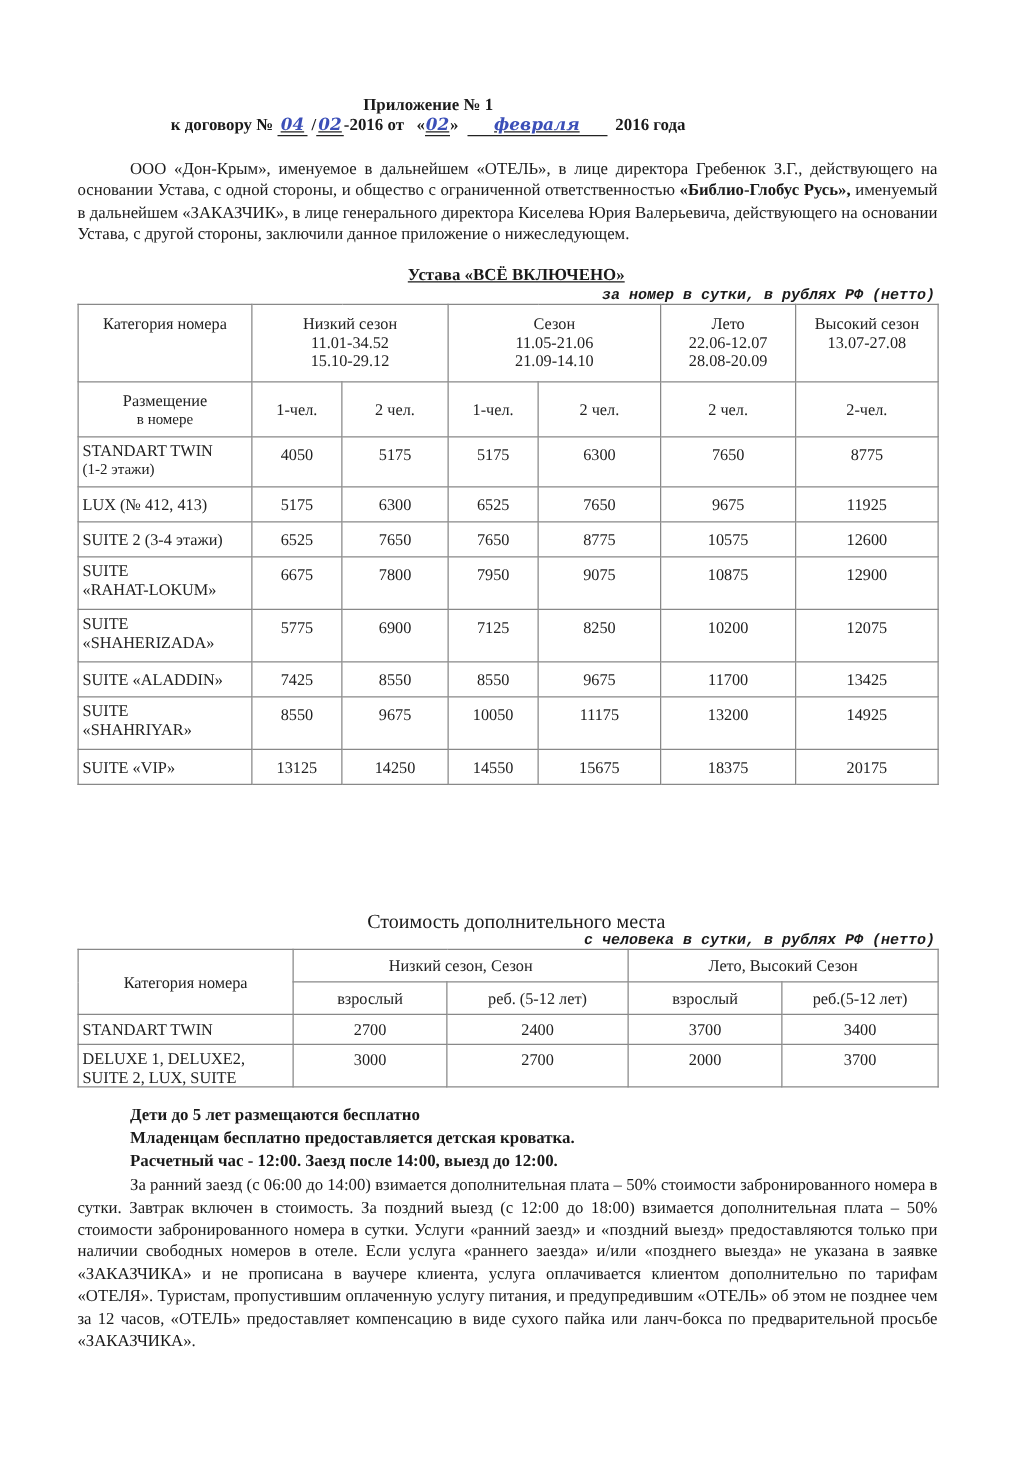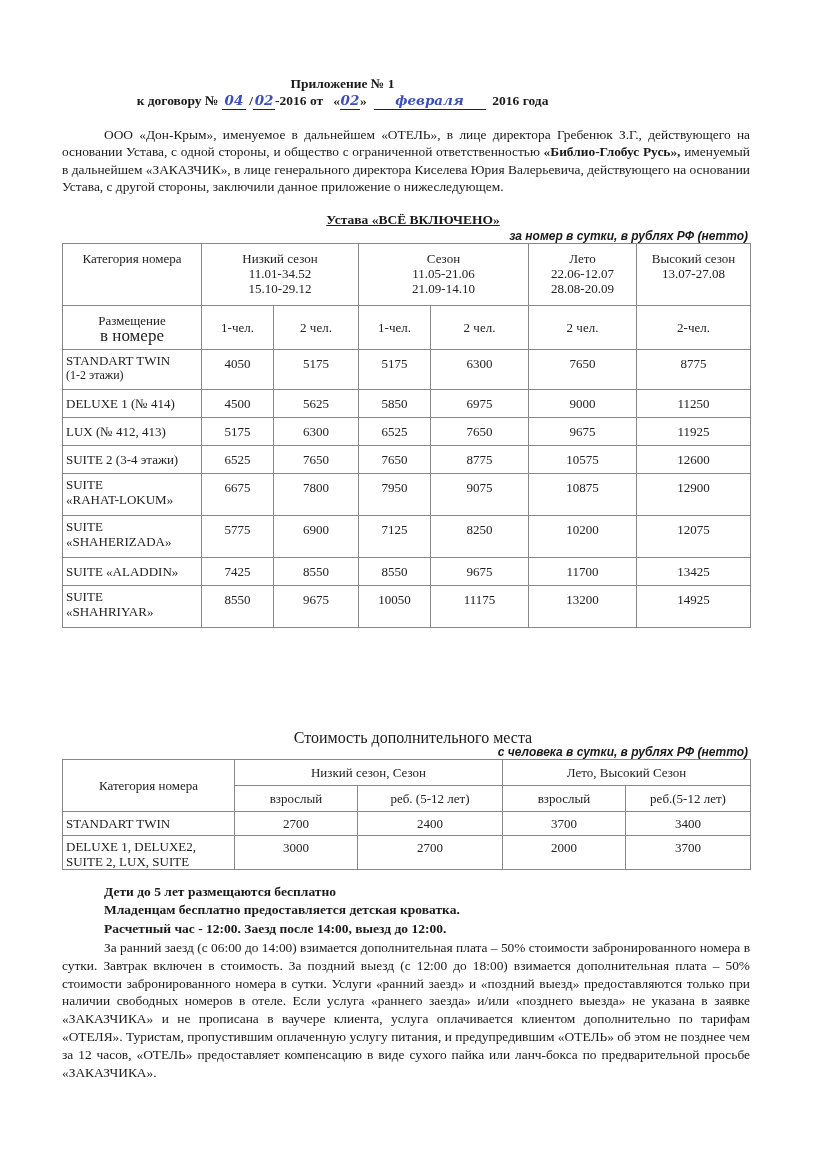--- a/index.html
+++ b/index.html
@@ -4,29 +4,29 @@
 <style>
   html, body { margin: 0; padding: 0; }
   body {
     width: 826px; height: 1169px; background: #ffffff; position: relative; overflow: hidden;
     font-family: "Liberation Serif", serif; color: #1a1a1a;
   }
   .abs { position: absolute; }
   .title { left: 0; width: 685px; text-align: center; font-weight: bold; font-size: 13.5px; }
   .t1 { top: 76px; }
   .t2 { top: 92px; }
-  .hand { font-family: "DejaVu Serif", serif; font-style: italic; color: #3b4fb8; text-decoration-color: #222; }
+  .hand { font-family: "DejaVu Serif", serif; font-style: italic; color: #3b4fb8; text-decoration: underline; text-decoration-color: #222; }
   .uline { display: inline-block; border-bottom: 1px solid #222; text-align: center; }
   .para {
     left: 62px; width: 688px; font-size: 13.4px; line-height: 17.4px; text-align: justify;
   }
   .indent { text-indent: 42px; }
   .tariff-title { left: 0; width: 826px; top: 212px; text-align: center; font-weight: bold; font-size: 13.5px; }
   .tariff-title span { text-decoration: underline; }
-  .unit-note { right: 78px; font-family: Liberation Sans, sans-serif; font-style: italic; font-weight: bold; font-size: 12px; }
+  .unit-note { right: 78px; font-family: Liberation Mono, monospace; font-style: italic; font-weight: bold; font-size: 12px; }
   table { border-collapse: collapse; position: absolute; table-layout: fixed; }
   td { border: 1px solid #888; font-size: 13px; padding: 0 3px; vertical-align: top; color: #222; }
   .main td.num { text-align: center; vertical-align: top; padding-top: 6px; }
   .main td.cat { text-align: left; padding-top: 3px; line-height: 15px; }
   .hdr td { text-align: center; line-height: 15px; }
   .extra-title { left: 0; width: 826px; top: 729px; text-align: center; font-size: 16px; }
   .extra td { text-align: center; vertical-align: middle; }
   .bold-line { left: 104px; font-weight: bold; font-size: 13.5px; }
 </style>
 </head>
@@ -76,50 +76,41 @@
       <div>28.08-20.09</div>
     </td>
     <td style="padding-top:7px">
       <div>Высокий сезон</div>
       <div>13.07-27.08</div>
     </td>
   </tr>
   <tr class="hdr" style="height:44px">
     <td style="vertical-align:middle">
       <div>Размещение</div>
-      <div style="font-size:17px">в номере</div>
+      <div style="font-size:12px">в номере</div>
     </td>
     <td style="vertical-align:middle">1-чел.</td>
     <td style="vertical-align:middle">2 чел.</td>
     <td style="vertical-align:middle">1-чел.</td>
     <td style="vertical-align:middle">2 чел.</td>
     <td style="vertical-align:middle">2 чел.</td>
     <td style="vertical-align:middle">2-чел.</td>
   </tr>
 
   <tr style="height:40px">
     <td class="cat">
           <div>STANDART TWIN</div>
           <div style="font-size:12px">(1-2 этажи)</div>
         </td>
     <td class="num">4050</td>
     <td class="num">5175</td>
     <td class="num">5175</td>
     <td class="num">6300</td>
     <td class="num">7650</td>
     <td class="num">8775</td>
-  </tr>
-  <tr style="height:28px">
-    <td class="cat" style="padding-top:6px">DELUXE 1 (№ 414)</td>
-    <td class="num">4500</td>
-    <td class="num">5625</td>
-    <td class="num">5850</td>
-    <td class="num">6975</td>
-    <td class="num">9000</td>
-    <td class="num">11250</td>
   </tr>
   <tr style="height:28px">
     <td class="cat" style="padding-top:6px">LUX (№ 412, 413)</td>
     <td class="num">5175</td>
     <td class="num">6300</td>
     <td class="num">6525</td>
     <td class="num">7650</td>
     <td class="num">9675</td>
     <td class="num">11925</td>
   </tr>
@@ -169,20 +160,29 @@
     <td class="cat">
           <div>SUITE</div>
           <div>«SHAHRIYAR»</div>
         </td>
     <td class="num">8550</td>
     <td class="num">9675</td>
     <td class="num">10050</td>
     <td class="num">11175</td>
     <td class="num">13200</td>
     <td class="num">14925</td>
+  </tr>
+  <tr style="height:28px">
+    <td class="cat" style="padding-top:6px">SUITE «VIP»</td>
+    <td class="num">13125</td>
+    <td class="num">14250</td>
+    <td class="num">14550</td>
+    <td class="num">15675</td>
+    <td class="num">18375</td>
+    <td class="num">20175</td>
   </tr>
 </tbody>
   </table>
 
 <div class="abs extra-title">Стоимость дополнительного места</div>
 <div class="abs unit-note" style="top:745px;">с человека в сутки, в рублях РФ (нетто)</div>
 
 <table class="extra" style="left:62px; top:759px; width:688px;">
   <colgroup>
     <col style="width:172px">

